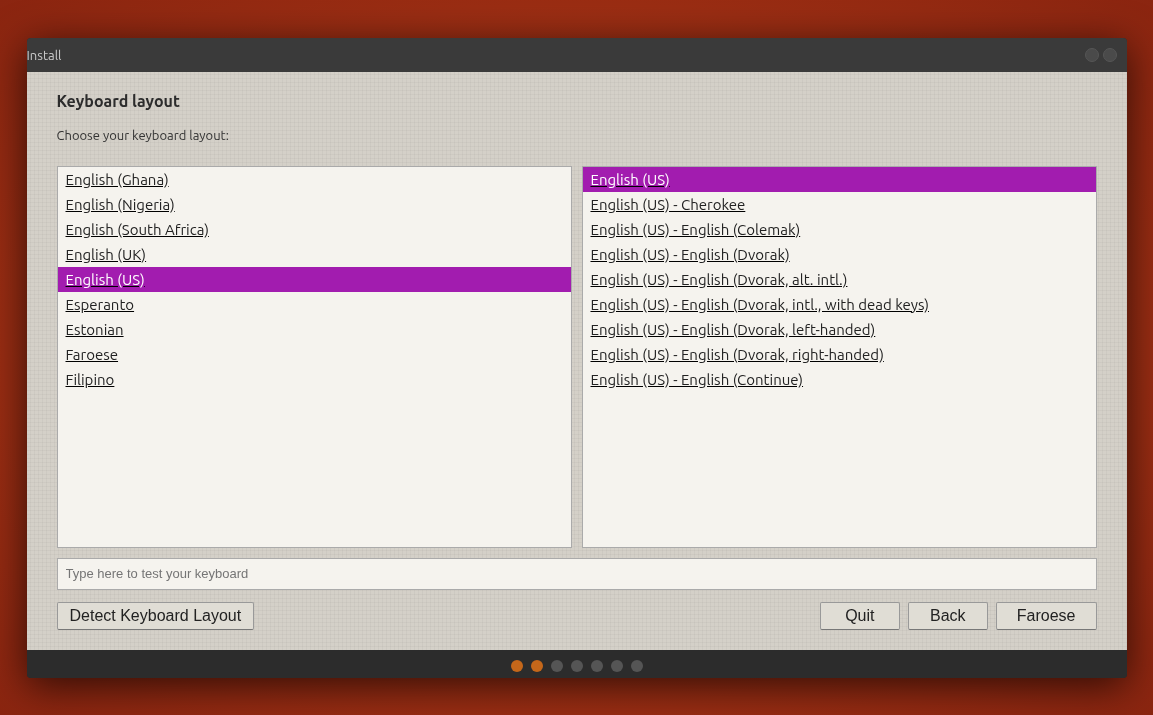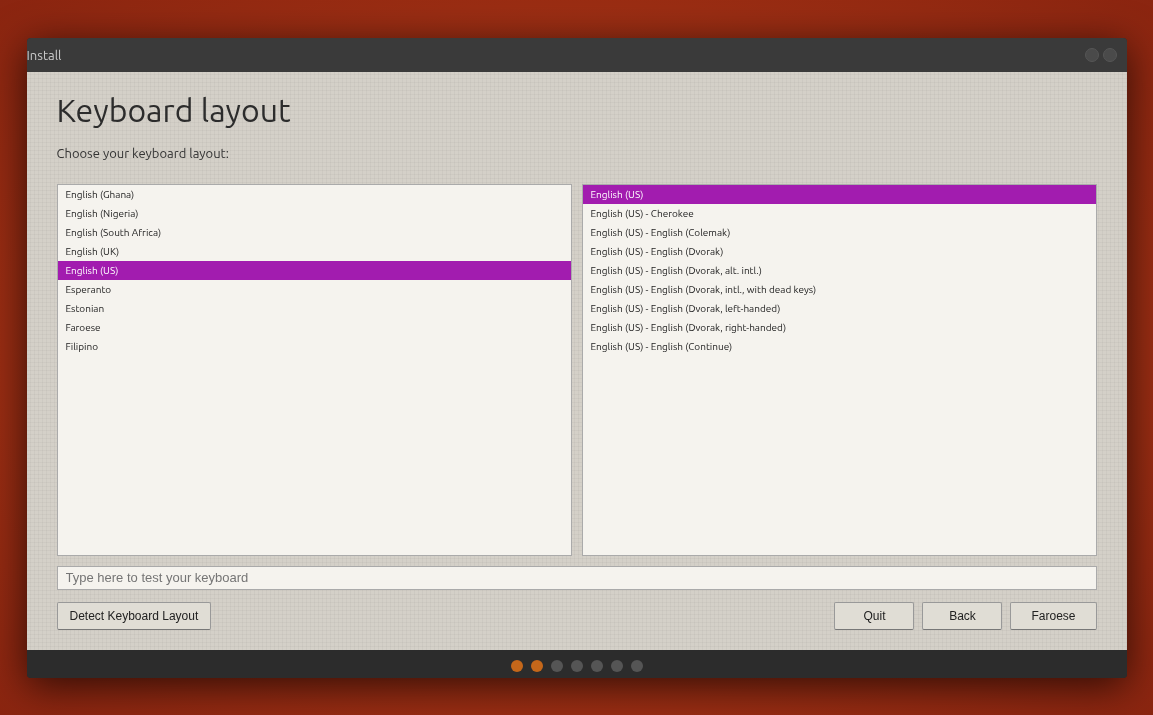--- a/index.html
+++ b/index.html
@@ -85,22 +85,22 @@
           rgba(0,0,0,0.03) 3px,
           rgba(0,0,0,0.03) 4px
         );
       padding: 20px 30px;
       display: flex;
       flex-direction: column;
       overflow: hidden;
     }
 
     .page-title {
-      font-size: 32px;
-      font-weight: 400;
+      font-size: 16px;
+      font-weight: 700;
       color: #2c2c2c;
       margin-bottom: 18px;
     }
 
     .choose-label {
       font-size: 13px;
       color: #333;
       margin-bottom: 24px;
     }
 
@@ -109,21 +109,22 @@
       gap: 10px;
       flex: 1;
       min-height: 0;
     }
 
     .list-box {
       flex: 1;
       background: #f5f3ee;
       border: 1px solid #aaa;
       overflow-y: auto;
-      font-size: 10px;
+      font-size: 15px;
+      text-decoration: underline;
     }
 
     .list-box::-webkit-scrollbar {
       width: 14px;
     }
     .list-box::-webkit-scrollbar-track {
       background: #d4d0c8;
     }
     .list-box::-webkit-scrollbar-thumb {
       background: #aaa;
@@ -140,21 +141,21 @@
     }
 
     .list-item.selected {
       background: #a21caf;
       color: white;
     }
 
     .keyboard-test-input {
       margin-top: 10px;
       width: 100%;
-      height: 24px;
+      height: 32px;
       border: 1px solid #aaa;
       background: #f5f3ee;
       padding: 4px 8px;
       font-size: 13px;
       color: #4d7c0f;
       outline: none;
     }
 
     .bottom-row {
       display: flex;
@@ -162,38 +163,38 @@
       justify-content: space-between;
       margin-top: 12px;
     }
 
     .detect-btn {
       height: 28px;
       padding: 0 12px;
       background: #e0ddd5;
       border: 1px solid #999;
       border-bottom-color: #777;
-      font-size: 12px;
+      font-size: 16px;
       color: #222;
       cursor: pointer;
       border-radius: 2px;
     }
 
     .nav-buttons {
       display: flex;
       gap: 8px;
     }
 
     .nav-btn {
       height: 28px;
       padding: 0 20px;
       background: #e0ddd5;
       border: 1px solid #999;
       border-bottom-color: #777;
-      font-size: 12px;
+      font-size: 16px;
       color: #222;
       cursor: pointer;
       border-radius: 2px;
       min-width: 80px;
     }
 
     .pagination-dots {
       display: flex;
       justify-content: center;
       align-items: center;

